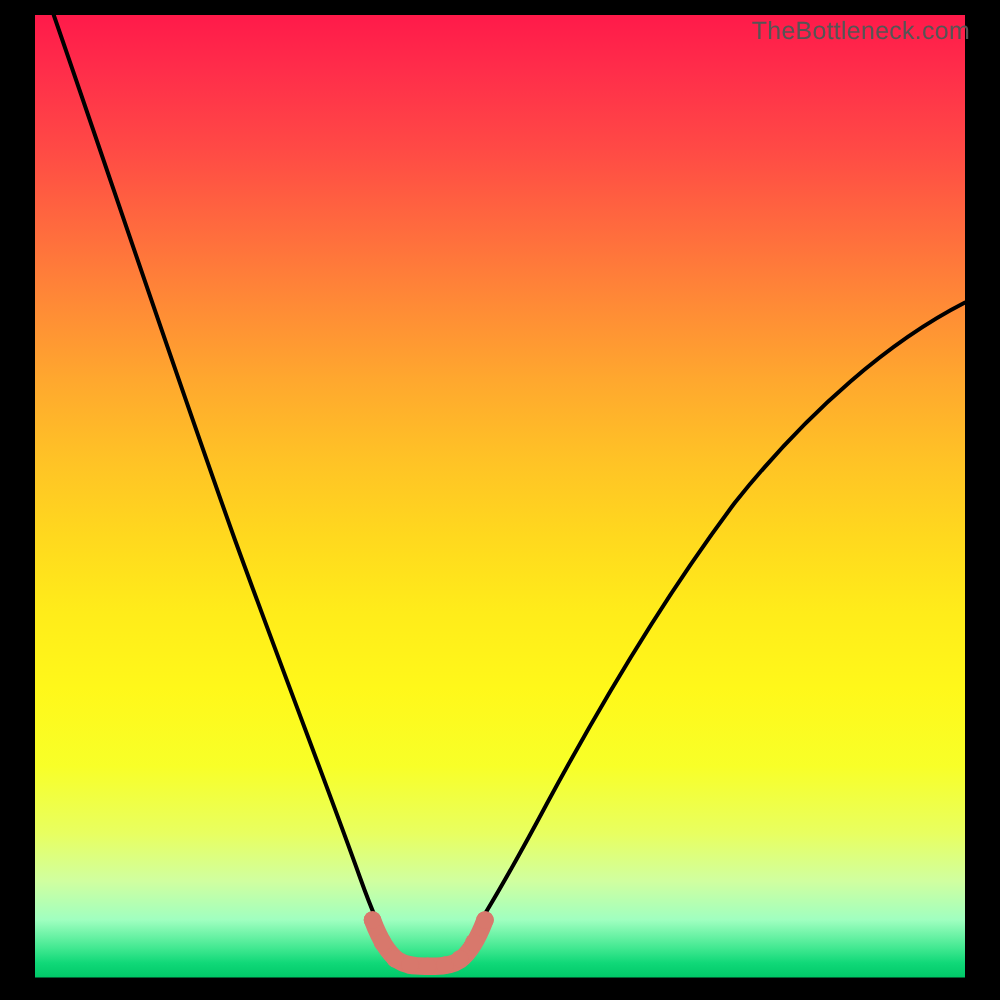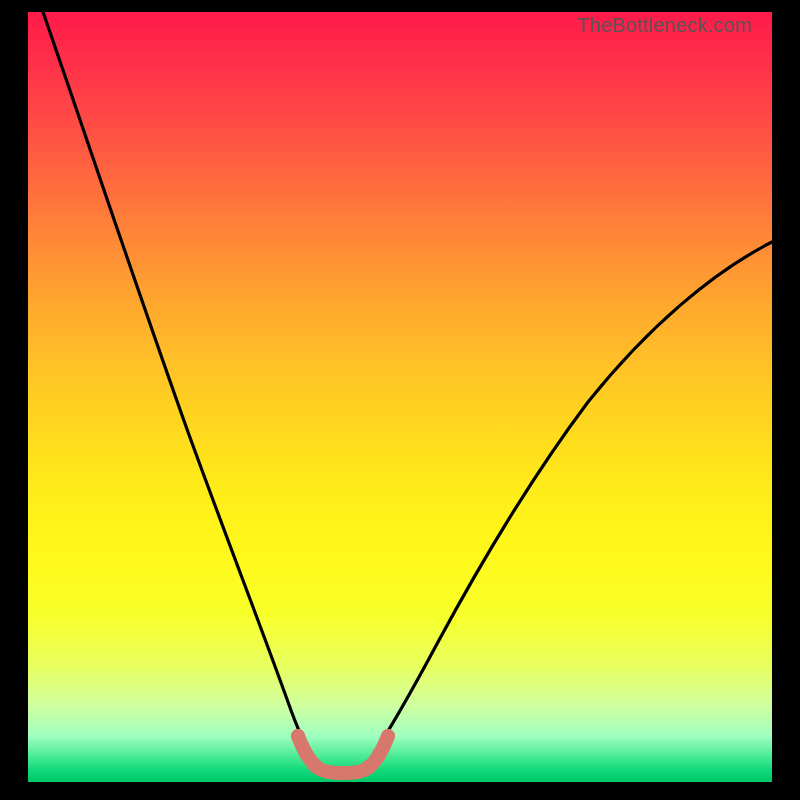--- a/index.html
+++ b/index.html
@@ -38,21 +38,21 @@
       #d0ffa0 90%,
       #a0ffc0 94%,
       #40e890 97%,
       #10d878 98.5%,
       #00c868 100%
     );
   }
   .watermark {
     position: absolute;
     top: 14px;
-    right: 48px;
+    right: 24px;
     color: #555;
     font-size: 20px;
     font-weight: 500;
     z-index: 10;
     letter-spacing: 0.2px;
   }
   svg.curves {
     position: absolute;
     left: 0;
     top: 0;

